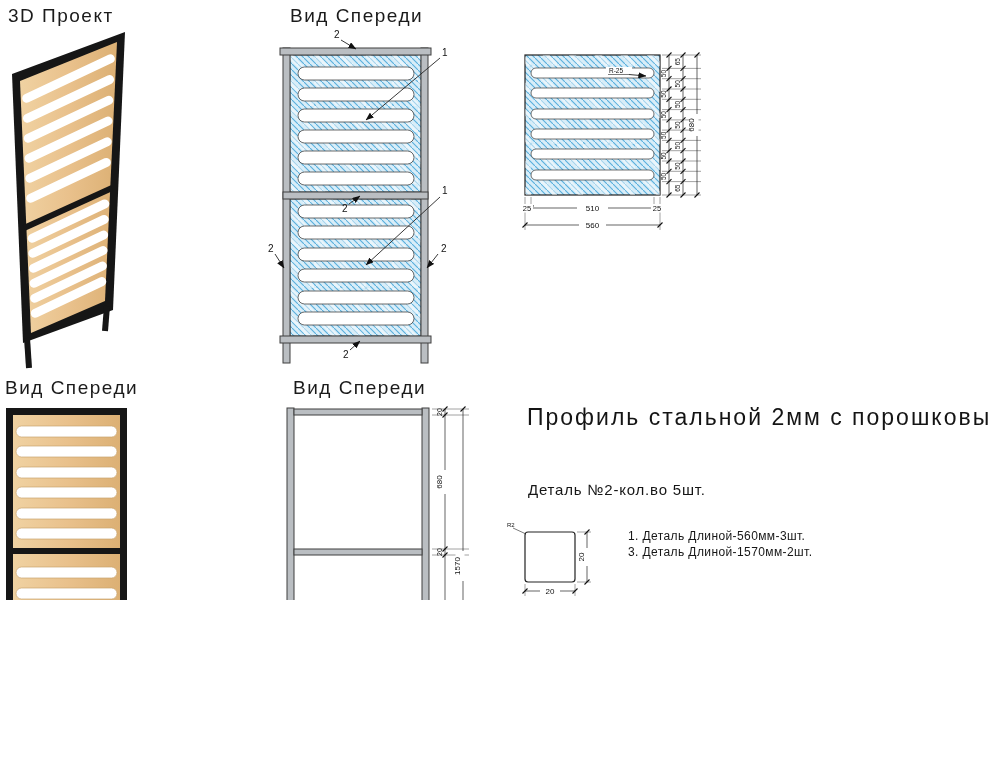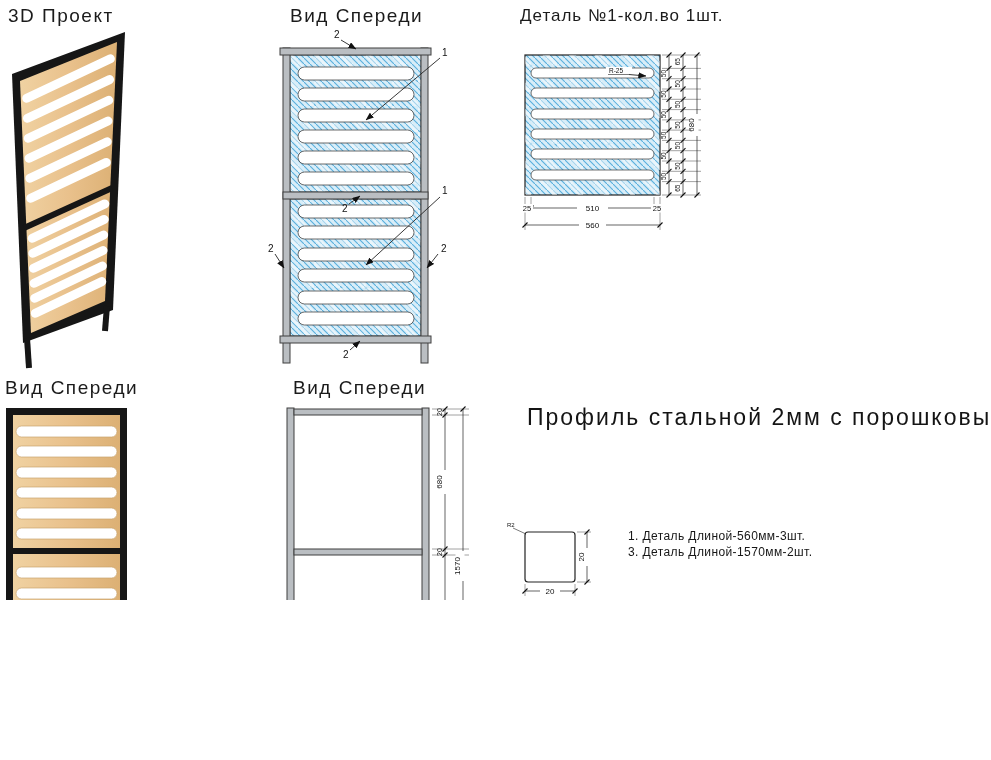--- a/index.html
+++ b/index.html
@@ -39,21 +39,20 @@
         <path d="M-3,-3 L29,29" stroke="#ffffff" stroke-width="5" opacity="0.45"></path>
       </pattern>
       <marker id="arw" markerWidth="9" markerHeight="7" refX="8.5" refY="3.5" orient="auto">
         <path d="M0,0 L9,3.5 L0,7 Z" fill="#111"></path>
       </marker>
     </defs>
   </svg>
 
   <div class="title" style="left:8px;top:5px">3D Проект</div>
   <div class="title" style="left:290px;top:5px">Вид Спереди</div>
-  <div class="title title-sm" style="left:520px;top:6px">Деталь №1-кол.во 1шт.</div>
   <div class="title" style="left:5px;top:377px">Вид Спереди</div>
   <div class="title" style="left:293px;top:377px">Вид Спереди</div>
 
   <svg style="left:0;top:30px" width="150" height="345" viewBox="0 0 150 345">
     <g>
       <polygon points="12,44 125,2 113,280 23,313" fill="#161616"></polygon>
       <polygon points="20,51 117,12 105,271 31,303" fill="url(#wood)"></polygon>
       <g stroke="#ffffff" stroke-width="9" stroke-linecap="round">
         <line x1="26.7" y1="68.3" x2="110.4" y2="28.8"></line>
         <line x1="27.5" y1="88.3" x2="109.6" y2="49.6"></line>
@@ -256,16 +255,17 @@
     </g>
     <g>
       <path class="extline" d="M25,69 V81 M75,69 V81"></path>
       <path class="dimline" d="M25,76 H40 M60,76 H75"></path>
       <path class="tick" d="M22.5,78.5 L27.5,73.5 M72.5,78.5 L77.5,73.5"></path>
       <text x="50" y="79" font-size="8" text-anchor="middle">20</text>
     </g>
   </svg>
 
   <div class="rb-heading" style="left:527px;top:404px">Профиль стальной 2мм с порошковым</div>
+  <div class="rb-sub" style="left:528px;top:481px">Деталь №2-кол.во 5шт.</div>
   <div class="rb-note" style="left:628px;top:529px">1. Деталь Длиной-560мм-3шт.</div>
   <div class="rb-note" style="left:628px;top:545px">3. Деталь Длиной-1570мм-2шт.</div>
 
 </div>
 
 </body></html>

